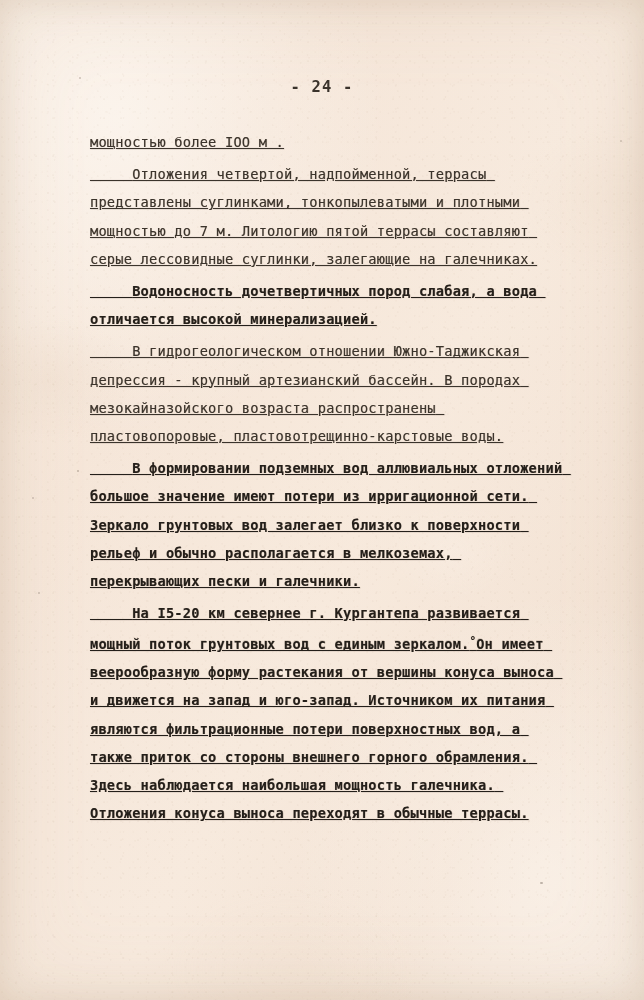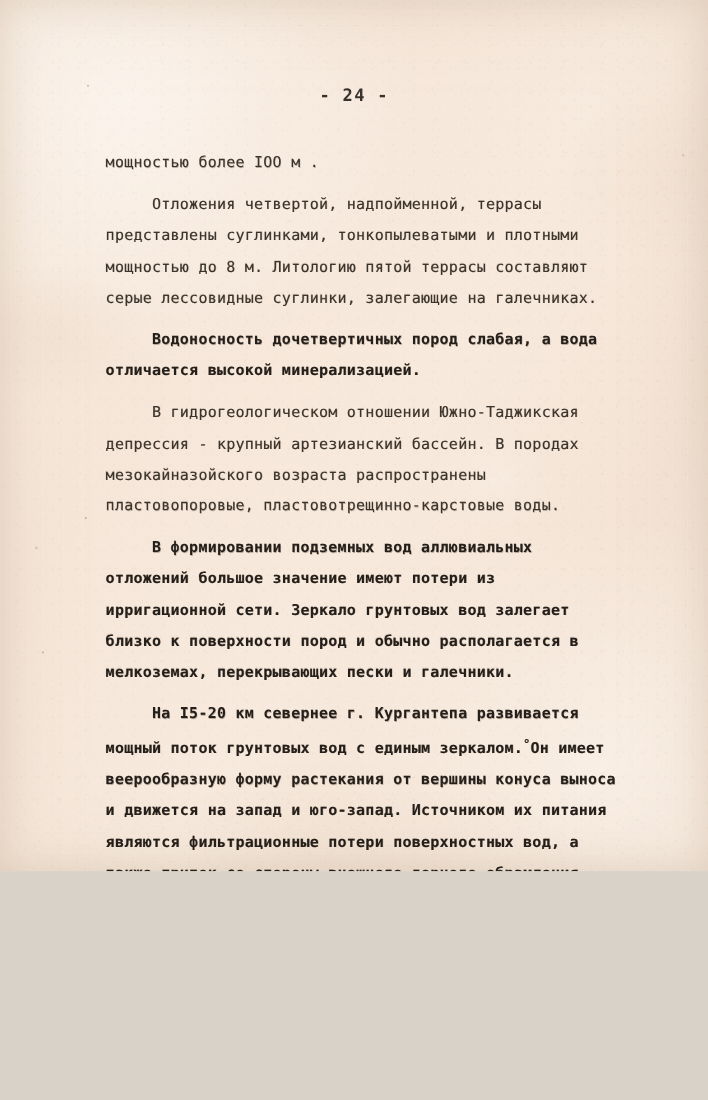--- a/index.html
+++ b/index.html
@@ -7,21 +7,21 @@
     padding: 0;
     background: #d8d2c8;
   }
   body {
     font-family: "DejaVu Sans Mono", monospace;
   }
 
   #page {
     position: relative;
     width: 644px;
-    height: 792px;
+    height: 1000px;
     overflow: hidden;
     background-color: #f6e9dd;
     background-image:
       radial-gradient(ellipse 60% 45% at 18% 12%, rgba(255,252,248,0.55), rgba(255,255,255,0) 70%),
       radial-gradient(ellipse 55% 40% at 85% 88%, rgba(255,250,244,0.45), rgba(255,255,255,0) 72%),
       radial-gradient(ellipse 85% 70% at 50% 50%, rgba(248,232,216,0.30), rgba(255,255,255,0) 80%),
       linear-gradient(118deg, #f8ece1 0%, #f5e6d9 28%, #f7eade 55%, #f3e3d5 78%, #f6e9de 100%);
   }
 
   
@@ -83,29 +83,30 @@
   }
 
   .body-text {
     position: absolute;
     top: 124px;
     left: 86px;
     width: 486px;
   }
 
   p.para {
-    margin: 10px;
+    margin: 4px;
     font-size: 13.6px;
     line-height: 28.2px;
     letter-spacing: 0.25px;
     color: #2f2a24;
     white-space: pre-wrap;
     text-shadow:
       0.45px 0.3px 0.45px rgba(90,72,58,0.38),
       -0.3px -0.2px 0.35px rgba(120,98,80,0.22);
+    text-decoration: underline;
     -webkit-font-smoothing: none;
   }
 
   
   p.para.strong {
     font-weight: 700;
     color: #241f1a;
   }
   p.para.light {
     font-weight: 400;
@@ -144,26 +145,26 @@
   <div class="speck" style="left:620px; top:140px; width:1.7px; height:1.7px; opacity:.35;"></div>
 
   <div id="content">
 
     <div class="pageno">- 24 -</div>
 
     <div class="body-text">
 
       <p class="para light">мощностью более IOO м .</p>
 
-      <p class="para light">     Отложения четвертой, надпойменной, террасы представлены суглинками, тонкопылеватыми и плотными мощностью до 8 м. Литологию пятой террасы составляют серые лессовидные суглинки, залегающие на галечниках.</p>
+      <p class="para light">     Отложения четвертой, надпойменной, террасы представлены суглинками, тонкопылеватыми и плотными мощностью до 7 м. Литологию пятой террасы составляют серые лессовидные суглинки, залегающие на галечниках.</p>
 
       <p class="para strong">     Водоносность дочетвертичных пород слабая, а вода отличается высокой минерализацией.</p>
 
       <p class="para light">     В гидрогеологическом отношении Южно-Таджикская депрессия - крупный артезианский бассейн. В породах мезокайназойского возраста распространены пластовопоровые, пластовотрещинно-карстовые воды.</p>
 
-      <p class="para strong">     В формировании подземных вод аллювиальных отложений большое значение имеют потери из ирригационной сети. Зеркало грунтовых вод залегает близко к поверхности пород и обычно располагается в мелкоземах, перекрывающих пески и галечники.</p>
+      <p class="para strong">     В формировании подземных вод аллювиальных отложений большое значение имеют потери из ирригационной сети. Зеркало грунтовых вод залегает близко к поверхности рельеф и обычно располагается в мелкоземах, перекрывающих пески и галечники.</p>
 
       <p class="para strong"><span>     На I5-20 км севернее г. Кургантепа развивается мощный поток грунтовых вод с единым зеркалом.</span><span class="sup-mark">°</span><span>Он имеет веерообразную форму растекания от вершины конуса выноса и движется на запад и юго-запад. Источником их питания являются фильтрационные потери поверхностных вод, а также приток со стороны внешнего горного обрамления. Здесь наблюдается наибольшая мощность галечника. Отложения конуса выноса переходят в обычные террасы.</span></p>
 
 
     </div>
   </div>
 </div>
 
 </body></html>

